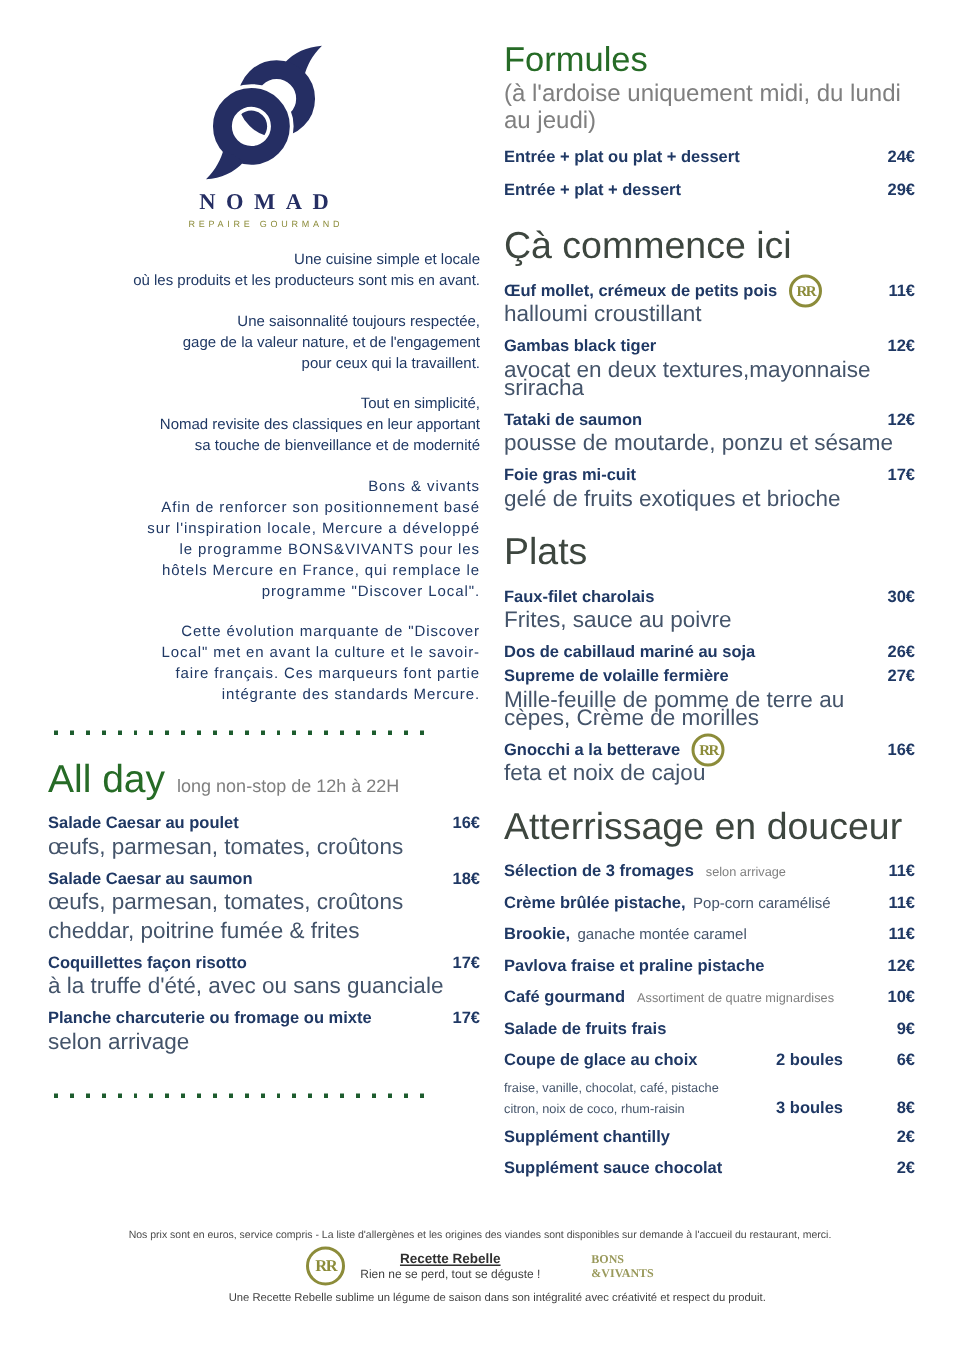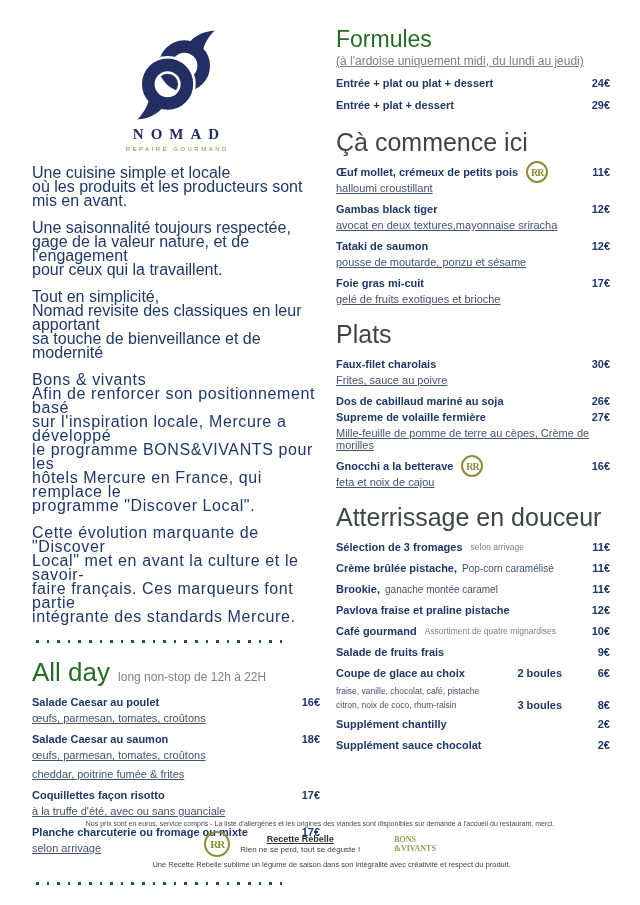--- a/index.html
+++ b/index.html
@@ -12,47 +12,47 @@
   .col-left { width:288px; flex:none; }
   .col-right { width:274px; flex:none; margin-left:auto; }
 
   
   .logo-block { text-align:center; margin:4px 0 14px; }
   .brand-name { font-family:"Liberation Serif", serif; font-weight:700; font-size:15px;
     letter-spacing:7px; padding-left:7px; color:#252e63; margin-top:2px; }
   .brand-tagline { font-size:6px; letter-spacing:2.5px; padding-left:2.5px; color:#8c8c3a; margin-top:3px; }
 
   
-  .intro p { font-size:16px; line-height:14px; white-space:pre-line; text-align:left;
+  .intro p { font-size:10px; line-height:14px; white-space:pre-line; text-align:right;
     color:#1f3864; margin-bottom:13px; }
   .intro p.spaced { letter-spacing:0.6px; }
 
   .dotted { height:3px; width:250px; margin:16px 0 14px 4px;
     background:repeating-linear-gradient(to right,#1d5c2e 0 2.6px, transparent 2.6px 10.6px); }
   .dotted.bottom { margin-top:28px; }
 
   
   .sec-head-row { display:flex; align-items:baseline; gap:8px; margin-bottom:6px; }
   .h-green { color:#266b26; font-size:26px; font-weight:400; }
   .h-green.small { font-size:23px; }
   .h-sub { color:#7f7f7f; font-size:12px; }
-  .f-sub { color:#7f7f7f; font-size:12px; margin:1px 0 7px;text-decoration:underline; }
+  .f-sub { color:#7f7f7f; font-size:16px; margin:1px 0 7px; }
   .h-dark { color:#3d463f; font-size:25px; font-weight:400; margin-bottom:7px; }
   .section { margin-bottom:4px; }
   .section.gap { margin-top:15px; }
 
   
   .mi-row { display:flex; align-items:center; }
   .mi-main { flex:1; display:flex; align-items:center; min-width:0; }
   .mi-name { font-weight:700; font-size:11px; color:#1f3864; line-height:16px; }
   .mi-note { font-size:10px; color:#44546a; margin-left:5px; }
   .mi-note-sm { font-size:8.5px; color:#7f7f7f; margin-left:8px; }
   .mi-price { width:34px; text-align:right; font-weight:700; font-size:11px; color:#1f3864; flex:none; }
   .mi-qty { font-weight:700; font-size:11px; color:#1f3864; margin-right:14px; flex:none; }
-  .mi-desc { font-size:11px; color:#44546a; margin:2px 0 7px; line-height:12px;text-decoration:underline; }
+  .mi-desc { font-size:15px; color:#44546a; margin:2px 0 7px; line-height:12px; }
   .mi-desc-sm { font-size:8.5px; color:#44546a; line-height:10px; }
   .formules-list .mi-row { margin-bottom:6px; }
   .dessert-list .mi-row { margin-bottom:5px; }
   .rr-badge { width:22px; height:22px; flex:none; border:2px solid #8c8c3a; border-radius:50%;
     color:#8c8c3a; font-family:"Liberation Serif", serif; font-size:10px; font-weight:700;
     letter-spacing:-1px; display:flex; align-items:center; justify-content:center;
     margin:-4px 0 -4px 8px; }
 
   
   .footer { position:absolute; left:0; right:0; top:820px; text-align:center; }

